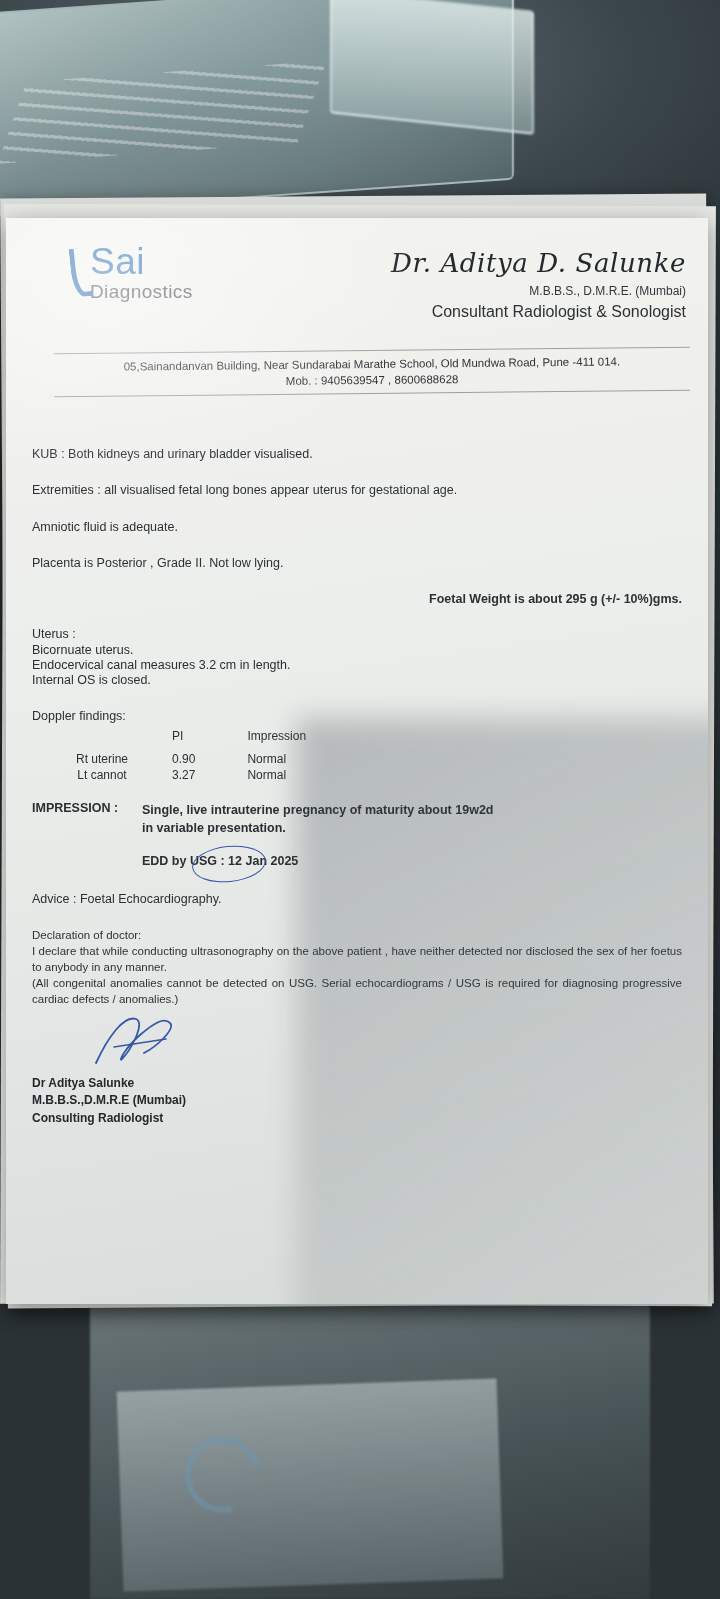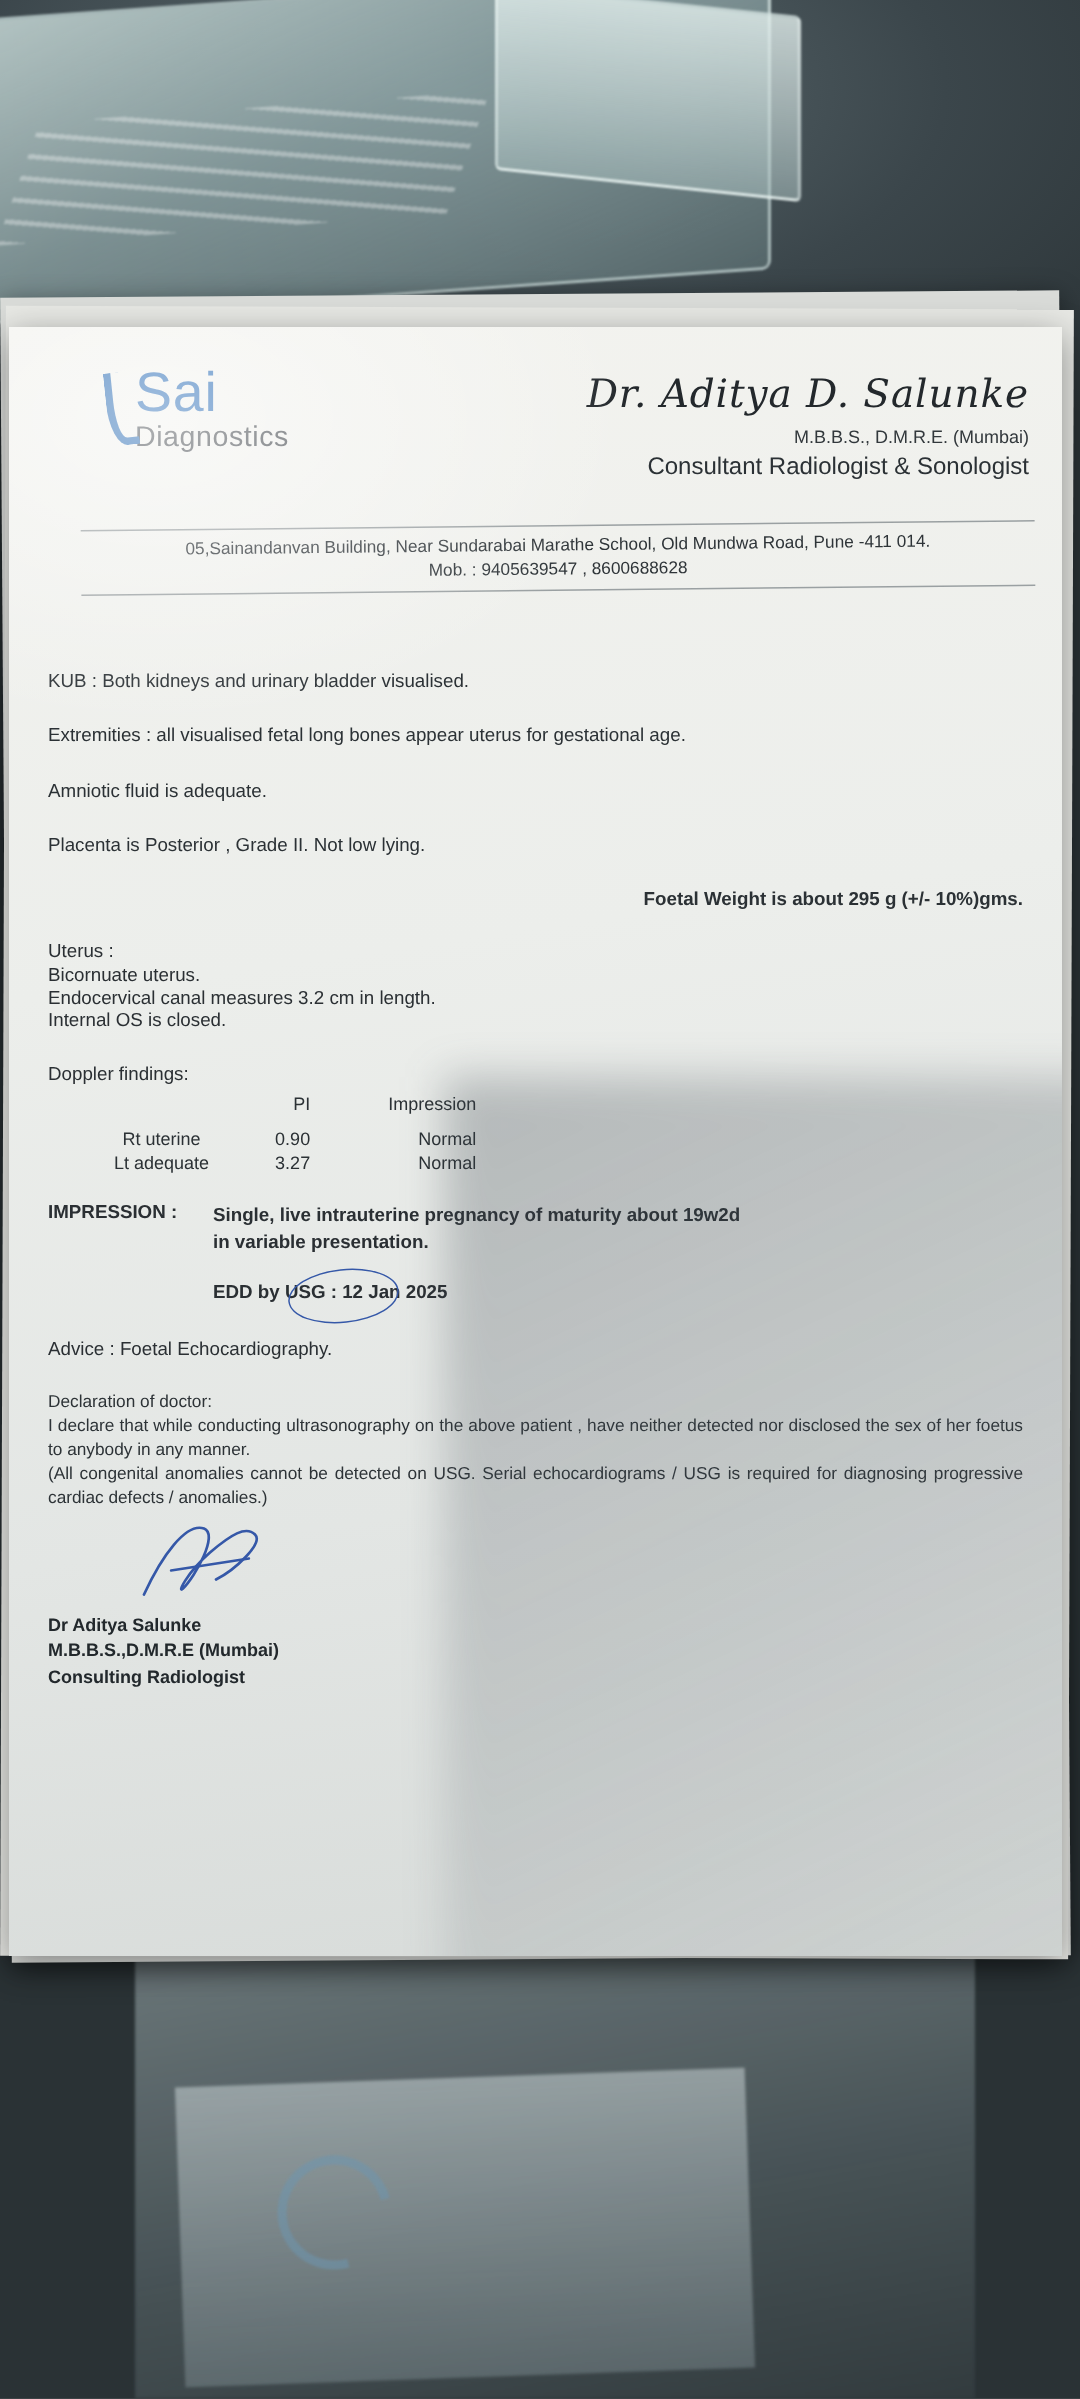--- a/index.html
+++ b/index.html
@@ -233,25 +233,25 @@
   }
   table.doppler {
     border-collapse: collapse;
     margin-left: 36px;
     font-size: 12px;
     color: #2b3135;
   }
   table.doppler th {
     font-weight: normal;
     padding: 2px 26px 8px 26px;
-    text-align: right;
+    text-align: left;
   }
   table.doppler td {
     padding: 1px 26px;
-    text-align: right;
+    text-align: left;
   }
   table.doppler td.rowlabel {
     text-align: center;
     padding-left: 8px;
     padding-right: 18px;
   }
 
   .impression-row {
     display: flex;
     margin-top: 18px;
@@ -357,21 +357,21 @@
           <th>Impression</th>
         </tr>
       </thead>
       <tbody>
         <tr>
           <td class="rowlabel">Rt uterine</td>
           <td>0.90</td>
           <td>Normal</td>
         </tr>
         <tr>
-          <td class="rowlabel">Lt adequate</td>
+          <td class="rowlabel">Lt cannot</td>
           <td>3.27</td>
           <td>Normal</td>
         </tr>
       </tbody>
     </table>
 
     <div class="impression-row">
       <div class="impression-label">IMPRESSION :</div>
       <div class="impression-text">
         <div>Single, live intrauterine pregnancy of maturity about  19w2d</div>

